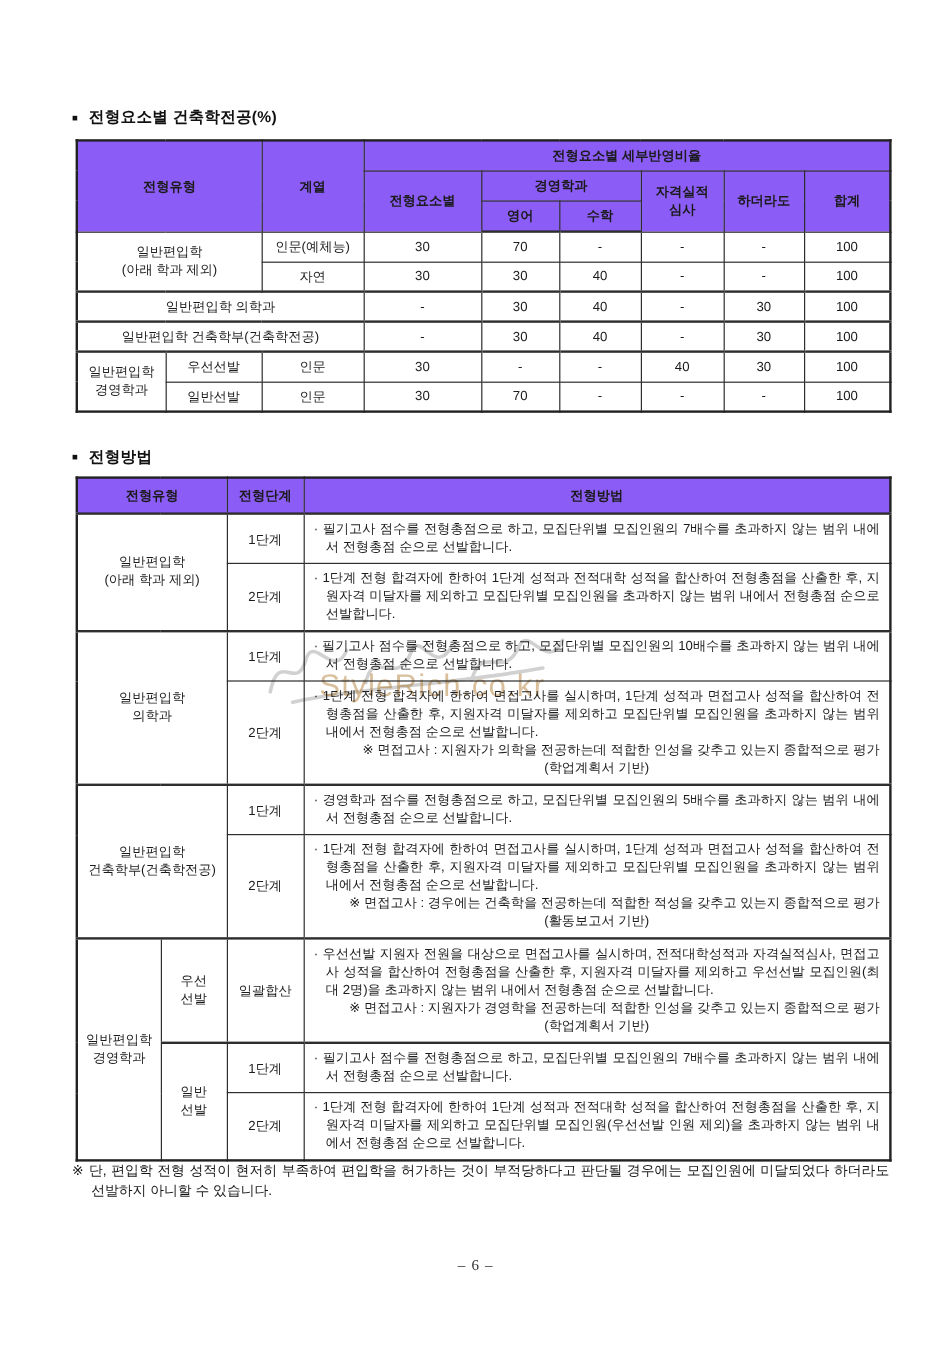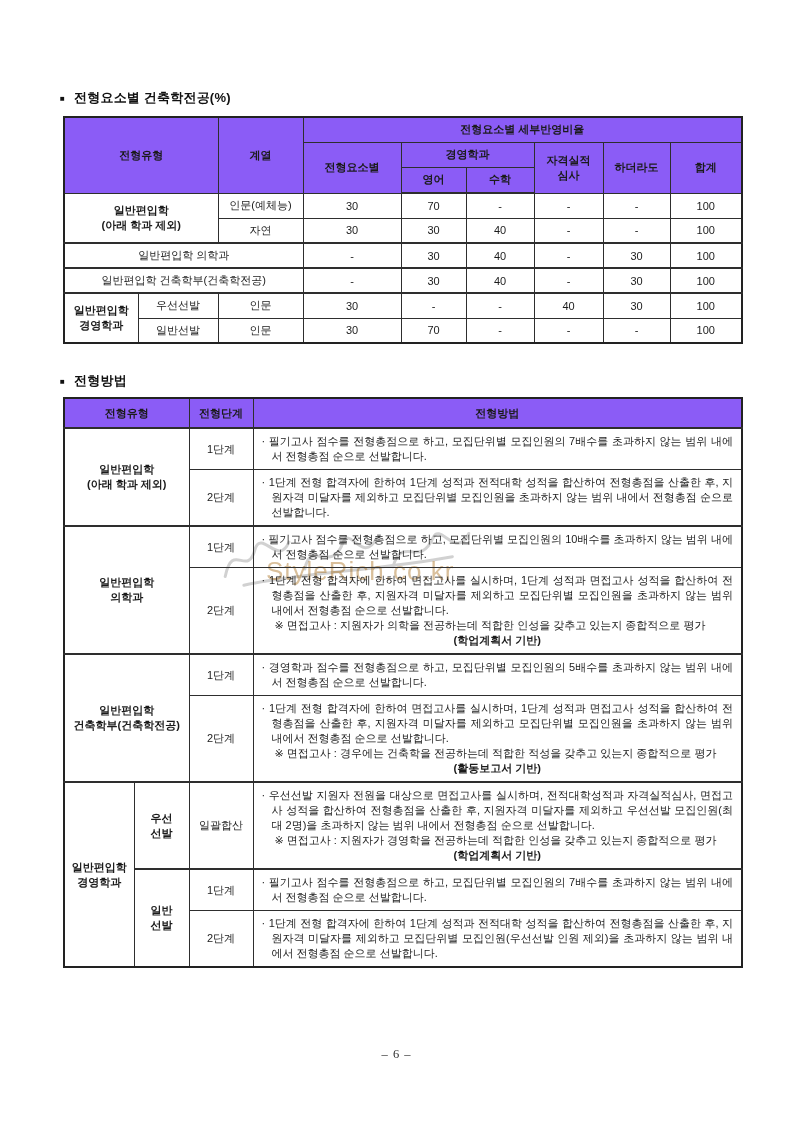--- a/index.html
+++ b/index.html
@@ -23,32 +23,32 @@
   }
   #ratio-table  { top:116px; }
   #method-table { top:397px; }
   td {
     border:1px solid #2e2e2e; font-size:11px; text-align:center;
     vertical-align:middle; padding:2px 3px; background:transparent;
   }
   tr.th td { background:#8b5cf6; font-weight:bold;margin-left:32px; }
   tr.thick td { border-top-width:2px;margin-top:12px; }
   tr.hdr-end td { border-bottom-width:2px; }
-  .pre { white-space:pre-line; line-height:15px;font-weight:bold; }
+  .pre { white-space:pre-line; line-height:15px; }
 
   
   #ratio-table tr { height:25px; }
   #ratio-table tr.sub-hdr { height:26px; }
 
   
   #method-table tr.th td { height:30px; }
   .method-cell { text-align:left; vertical-align:middle; padding:5px 8px; }
   .m-text { text-align:justify; padding-left:10px; text-indent:-10px; line-height:15px; }
-  .m-note { padding-left:23px; text-indent:-10px; line-height:15px; text-align:left; }
-  .m-note-sub { text-align:center; line-height:15px;font-weight:bold; }
+  .m-note { padding-left:23px; text-indent:-10px; line-height:15px; text-align:right; }
+  .m-note-sub { text-align:center; line-height:15px; }
 
   .footnote {
     position:absolute; left:60px; top:968px; width:681px;
     font-size:11.5px; line-height:17px; text-align:justify;
     padding-left:16px; text-indent:-16px; color:#161616;
   }
   .pagenum {
     position:absolute; top:1047px; left:0; width:100%; text-align:center;
     font-family:"Liberation Serif","DejaVu Serif",serif; font-size:12.5px;
     color:#2f2f2f; letter-spacing:1px;
@@ -265,16 +265,17 @@
     </tr>
     <tr>
       <td>2단계</td>
       <td class="method-cell">
         <div class="m-text">· 1단계 전형 합격자에 한하여 1단계 성적과 전적대학 성적을 합산하여 전형총점을 산출한 후, 지원자격 미달자를 제외하고 모집단위별 모집인원(우선선발 인원 제외)을 초과하지 않는 범위 내에서 전형총점 순으로 선발합니다.</div>
       </td>
     </tr>
   </tbody>
     </table>
 
+  <div class="footnote">※ 단, 편입학 전형 성적이 현저히 부족하여 편입학을 허가하는 것이 부적당하다고 판단될 경우에는 모집인원에 미달되었다 하더라도 선발하지 아니할 수 있습니다.</div>
 
   <div class="pagenum">– 6 –</div>
 
 </div>
 
 </body></html>

